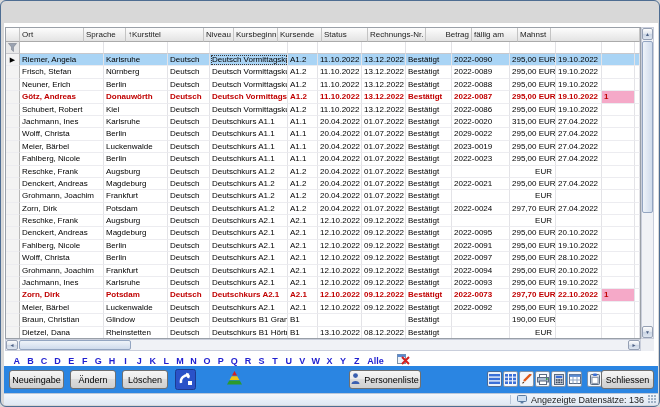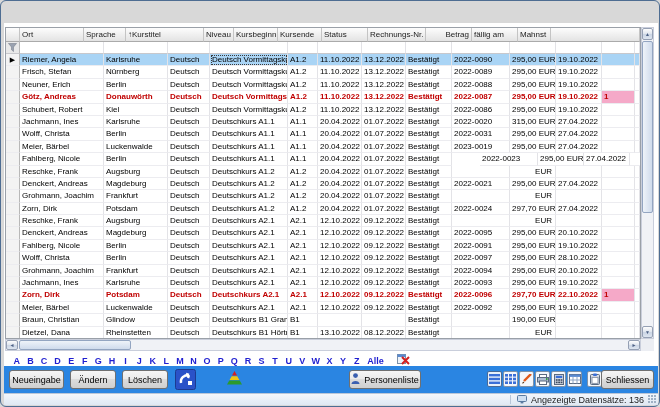--- a/index.html
+++ b/index.html
@@ -241,21 +241,21 @@
           <div class="row">
             <div class="gcell selcol" style="width: 14px;"></div>
             <div class="gcell" style="width: 84px;">Wolff, Christa</div>
             <div class="gcell" style="width: 64px;">Berlin</div>
             <div class="gcell" style="width: 42px;">Deutsch</div>
             <div class="gcell" style="width: 78px;">Deutschkurs A1.1</div>
             <div class="gcell" style="width: 30px;">A1.1</div>
             <div class="gcell r" style="width: 44px;">20.04.2022</div>
             <div class="gcell r" style="width: 44px;">01.07.2022</div>
             <div class="gcell" style="width: 46px;">Bestätigt</div>
-            <div class="gcell" style="width: 58px;">2022-0031</div>
+            <div class="gcell" style="width: 58px;">2029-0022</div>
             <div class="gcell r" style="width: 46px;">295,00 EUR</div>
             <div class="gcell" style="width: 46px;">27.04.2022</div>
             <div class="gcell" style="width: 33px;"></div>
             <div class="gcell filler"></div>
           </div>
           <div class="row">
             <div class="gcell selcol" style="width: 14px;"></div>
             <div class="gcell" style="width: 84px;">Meier, Bärbel</div>
             <div class="gcell" style="width: 64px;">Luckenwalde</div>
             <div class="gcell" style="width: 42px;">Deutsch</div>
@@ -273,21 +273,21 @@
           <div class="row">
             <div class="gcell selcol" style="width: 14px;"></div>
             <div class="gcell" style="width: 84px;">Fahlberg, Nicole</div>
             <div class="gcell" style="width: 64px;">Berlin</div>
             <div class="gcell" style="width: 42px;">Deutsch</div>
             <div class="gcell" style="width: 78px;">Deutschkurs A1.1</div>
             <div class="gcell" style="width: 30px;">A1.1</div>
             <div class="gcell r" style="width: 44px;">20.04.2022</div>
             <div class="gcell r" style="width: 44px;">01.07.2022</div>
             <div class="gcell" style="width: 46px;">Bestätigt</div>
-            <div class="gcell" style="width: 58px; margin-left: 28px;">2022-0023</div>
+            <div class="gcell" style="width: 58px;">2022-0023</div>
             <div class="gcell r" style="width: 46px;">295,00 EUR</div>
             <div class="gcell" style="width: 46px;">27.04.2022</div>
             <div class="gcell" style="width: 33px;"></div>
             <div class="gcell filler"></div>
           </div>
           <div class="row">
             <div class="gcell selcol" style="width: 14px;"></div>
             <div class="gcell" style="width: 84px;">Reschke, Frank</div>
             <div class="gcell" style="width: 64px;">Augsburg</div>
             <div class="gcell" style="width: 42px;">Deutsch</div>
@@ -449,21 +449,21 @@
           <div class="row alert">
             <div class="gcell selcol" style="width: 14px;"></div>
             <div class="gcell" style="width: 84px;">Zorn, Dirk</div>
             <div class="gcell" style="width: 64px;">Potsdam</div>
             <div class="gcell" style="width: 42px;">Deutsch</div>
             <div class="gcell" style="width: 78px;">Deutschkurs A2.1</div>
             <div class="gcell" style="width: 30px;">A2.1</div>
             <div class="gcell r" style="width: 44px;">12.10.2022</div>
             <div class="gcell r" style="width: 44px;">09.12.2022</div>
             <div class="gcell" style="width: 46px;">Bestätigt</div>
-            <div class="gcell" style="width: 58px;">2022-0096</div>
+            <div class="gcell" style="width: 58px;">2022-0073</div>
             <div class="gcell r" style="width: 46px;">297,70 EUR</div>
             <div class="gcell" style="width: 46px;">22.10.2022</div>
             <div class="gcell mahn" style="width: 33px;">1</div>
             <div class="gcell filler"></div>
           </div>
           <div class="row">
             <div class="gcell selcol" style="width: 14px;"></div>
             <div class="gcell" style="width: 84px;">Meier, Bärbel</div>
             <div class="gcell" style="width: 64px;">Luckenwalde</div>
             <div class="gcell" style="width: 42px;">Deutsch</div>

